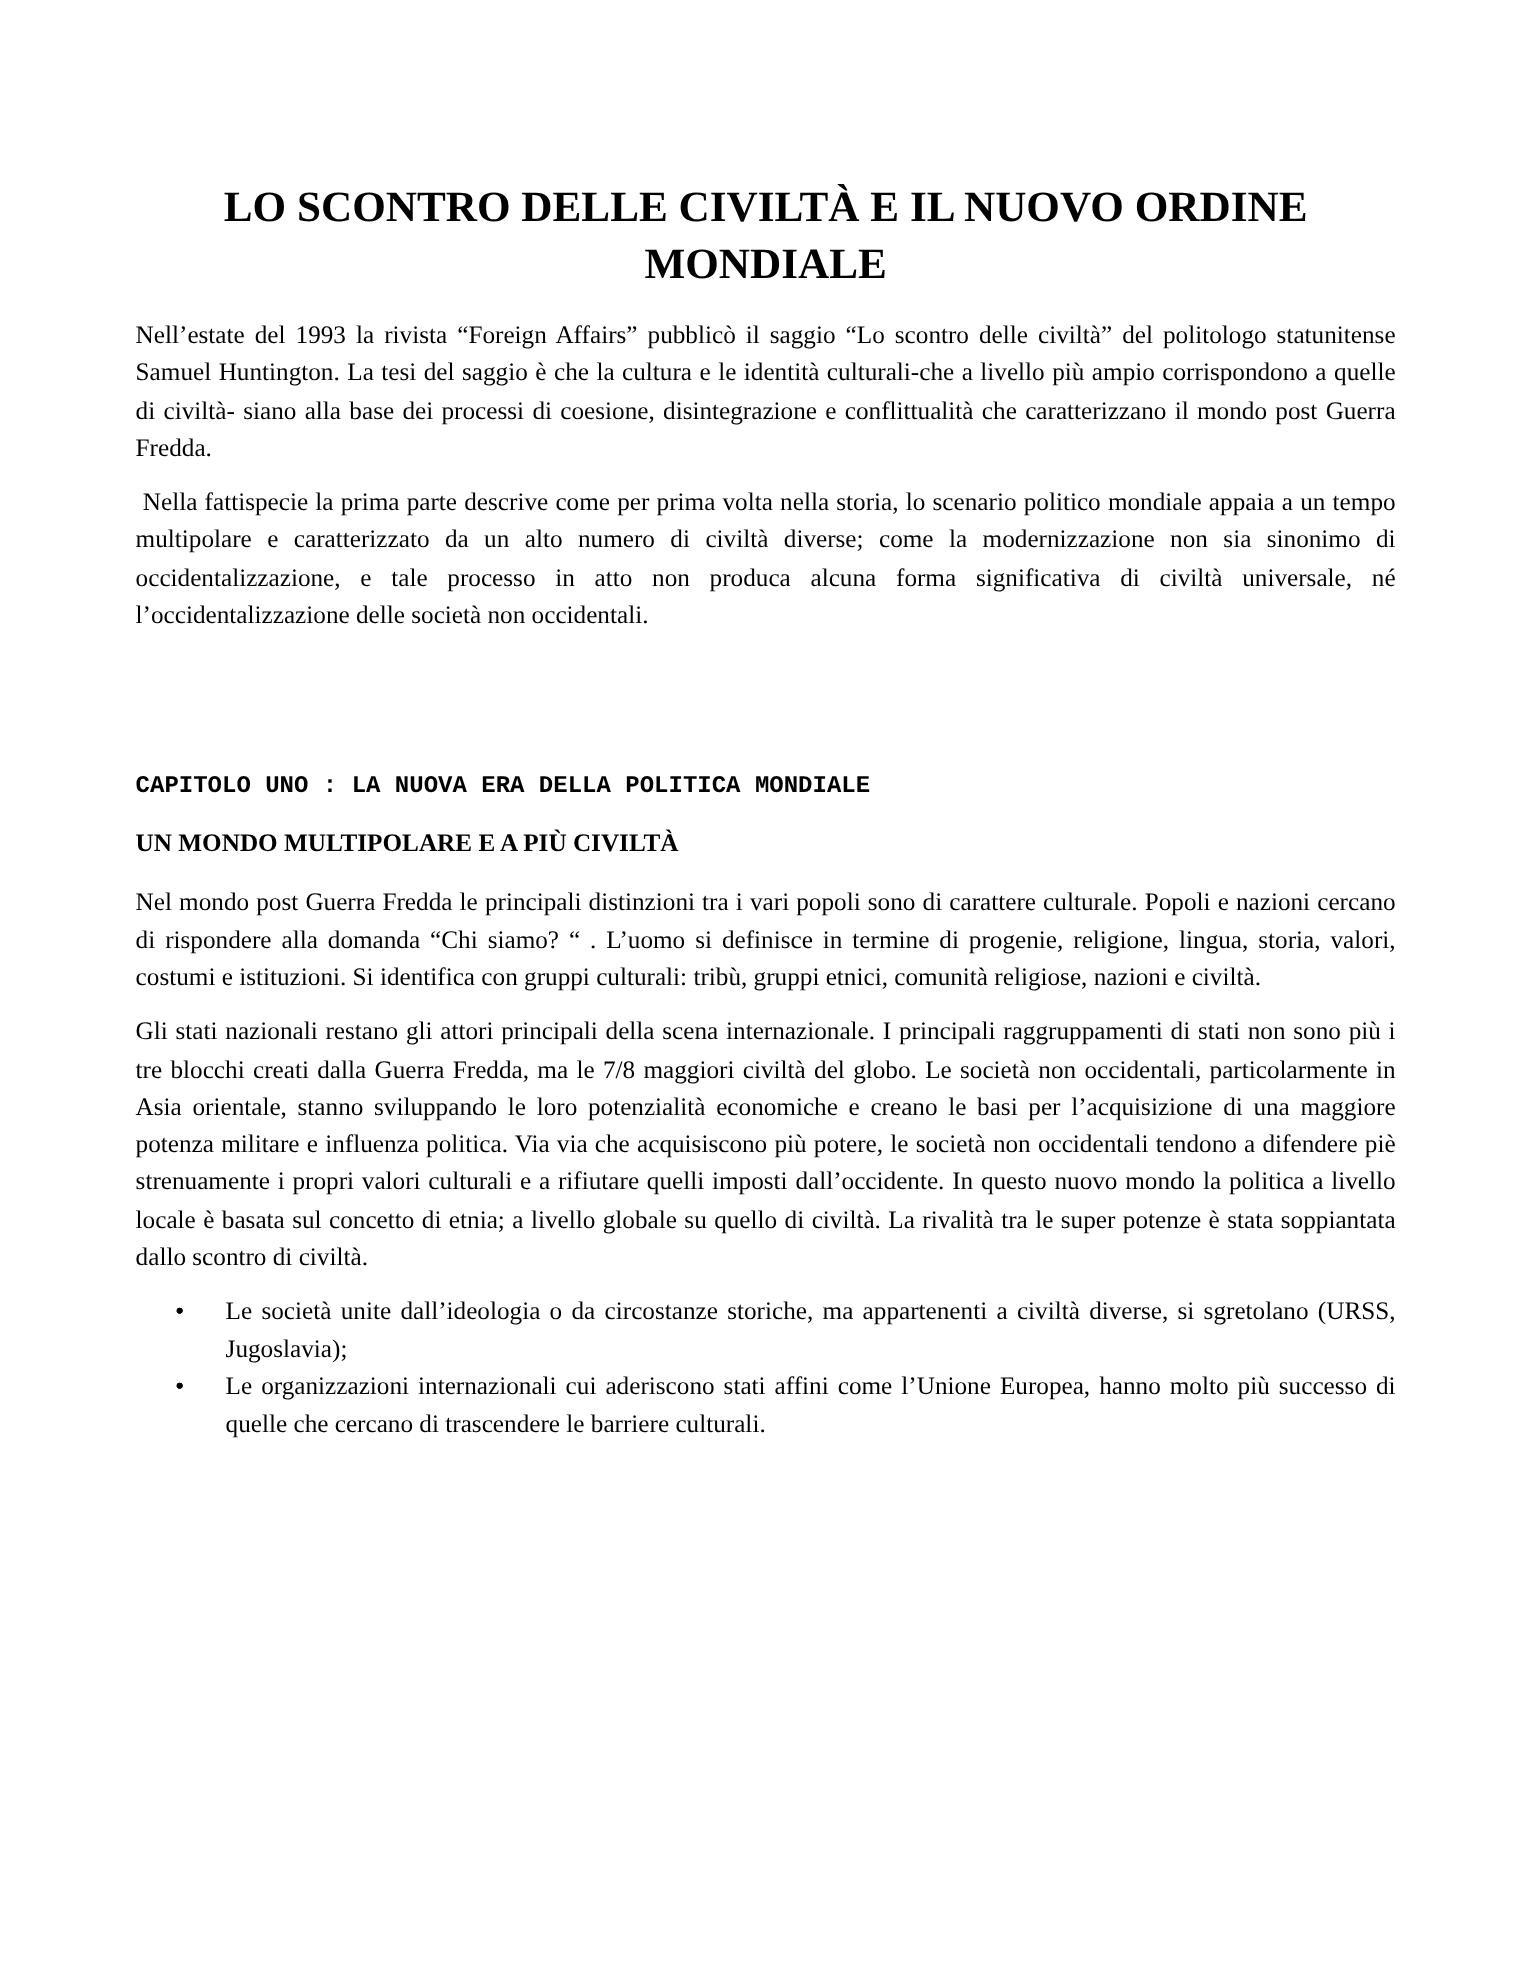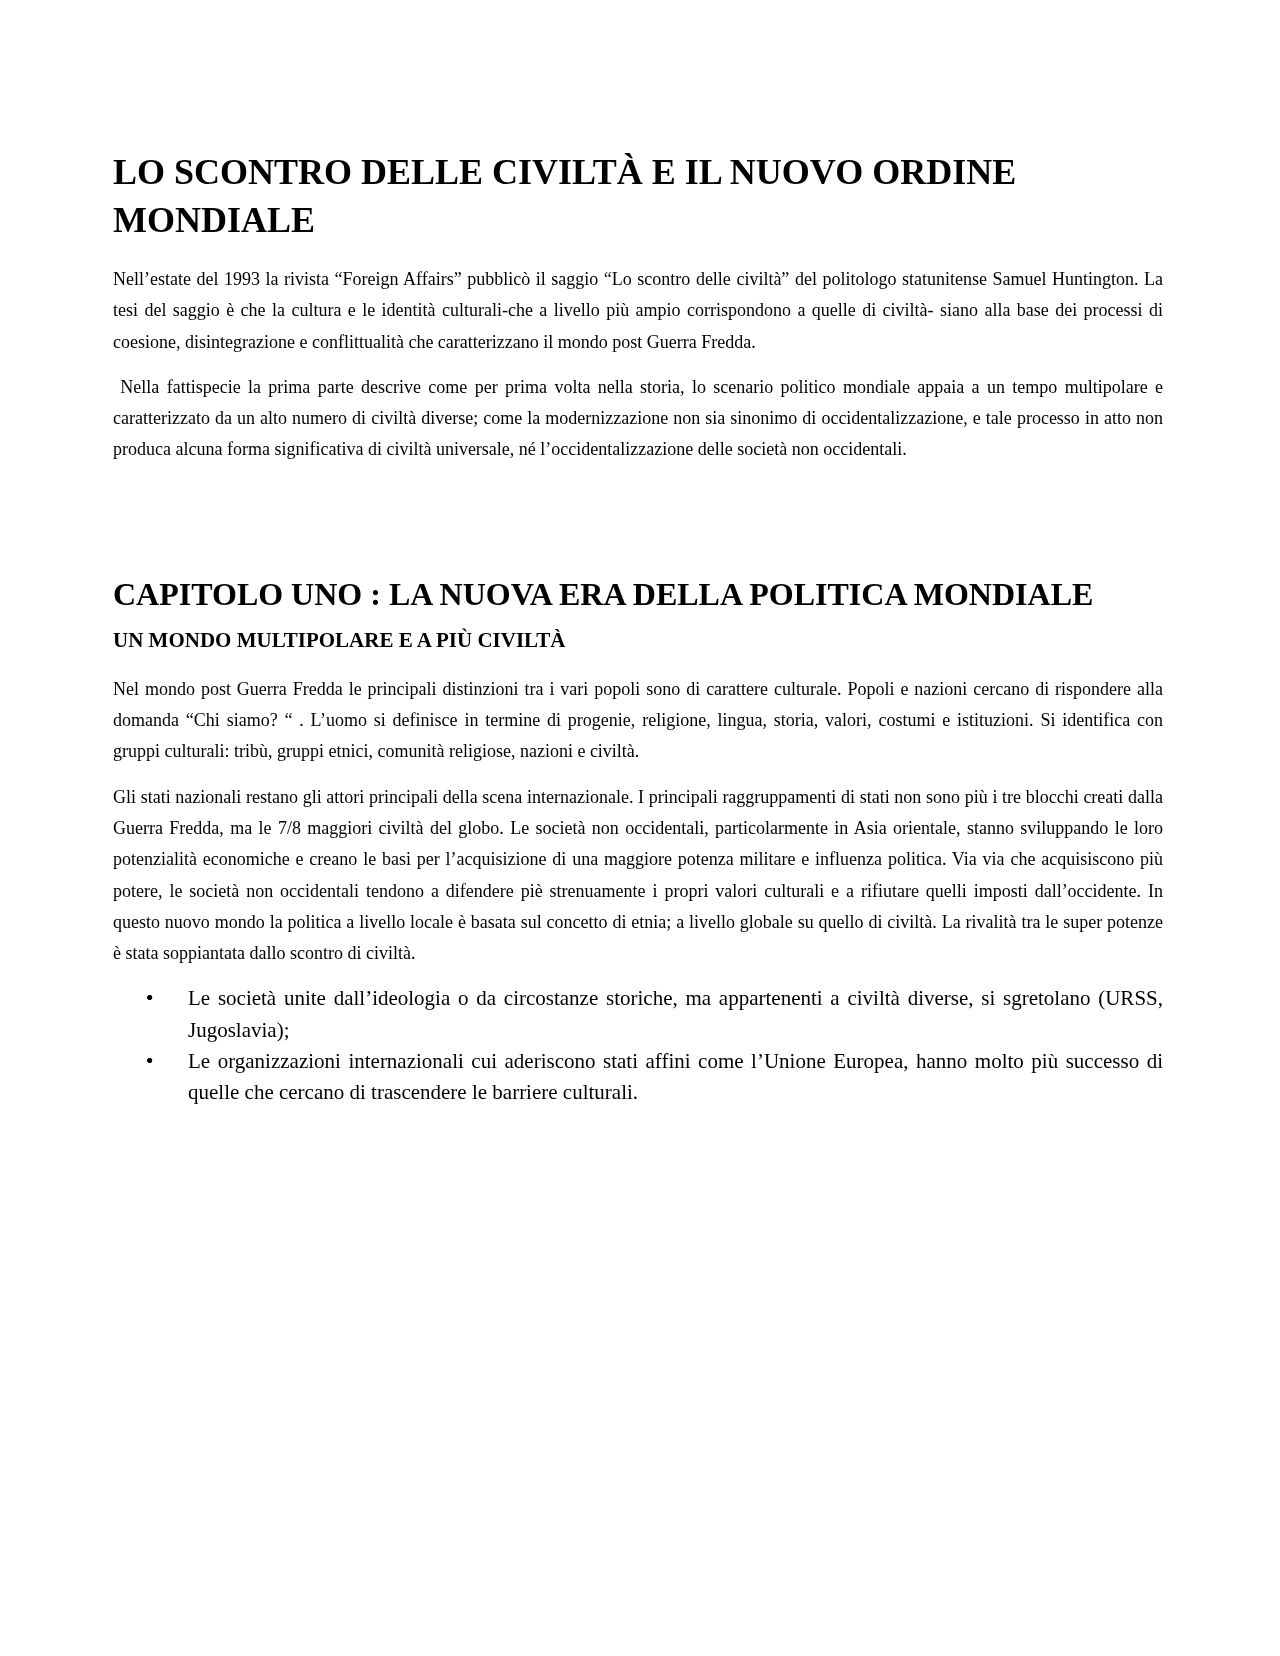--- a/index.html
+++ b/index.html
@@ -18,37 +18,38 @@
     .page {
       position: absolute;
       left: 113px;
       top: 148px;
       width: 1050px;
     }
     .doc-title {
       font-weight: bold;
       font-size: 36px;
       line-height: 48px;
-      text-align: left;
+      text-align: center;
       margin: 0 0 20px 0;
     }
     p.body-text {
-      font-size: 18px;
+      font-size: 21px;
       line-height: 31.3px;
       text-align: justify;
       margin: 0 0 14px 0;
     }
     .spacer {
       height: 96px;
     }
     .chapter-heading {
       font-weight: bold;
-      font-size: 32px;
+      font-size: 20px;
       line-height: 36px;
       margin: 0 0 14px 0;
+      font-family: Liberation Mono, monospace;
     }
     .section-heading {
       font-weight: bold;
       font-size: 21px;
       line-height: 28px;
       margin: 12px 0 20px 0;
     }
     ul.bullets {
       list-style: none;
       margin: 4px 0 0 0;

